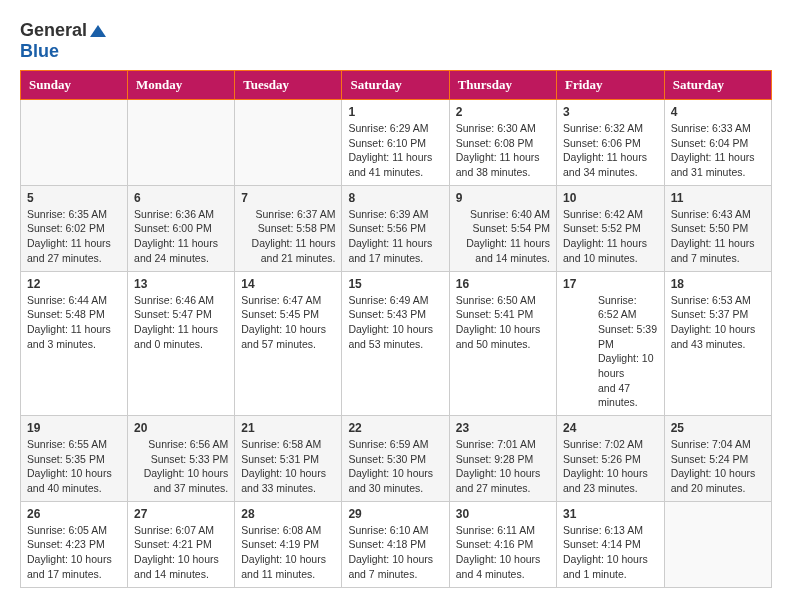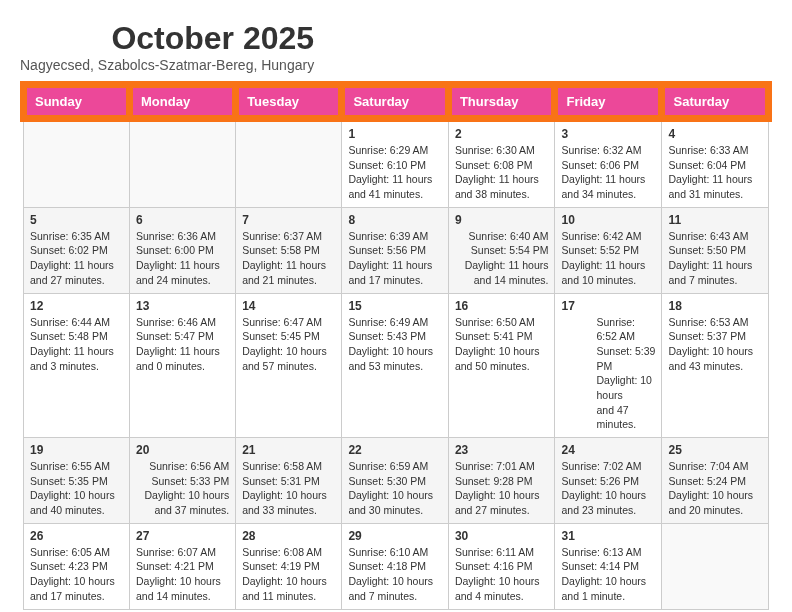--- a/index.html
+++ b/index.html
@@ -46,27 +46,28 @@
     .location {
       font-size: 14px;
       color: #555;
     }
     .calendar {
       width: 100%;
       border-collapse: collapse;
       margin-top: 8px;
     }
     .calendar th {
-      background-color: #ec4899;
+      background-color: #be185d;
       color: #fff;
       text-align: left;
       padding: 6px 8px;
       font-size: 13px;
       font-weight: bold;
-      border: 7px solid #f97316;
+      border: 1px solid #f97316;
+      font-family: Liberation Serif, serif;
     }
     .calendar td {
       vertical-align: top;
       border: 1px solid #ccc;
       padding: 5px 6px;
       width: 108px;
       min-height: 80px;
       font-size: 10.5px;
       color: #333;
       background: #fff;
@@ -85,23 +86,28 @@
       font-size: 10.5px;
     }
     .empty-cell {
       background: #f9f9f9 !important;
     }
   </style>
 </head>
 <body>
 
 <div class="header">
-  <div class="title-block">
-    <div class="month-title">October 2025</div>
-    <div class="location">Nagyecsed, Szabolcs-Szatmar-Bereg, Hungary</div>
+  <div class="logo">
+    <div class="logo-row">
+      <span class="logo-general">General</span>
+      <svg width="18" height="18" viewBox="0 0 18 18" style="margin-left:2px;margin-top:2px;">
+        <polygon points="9,2 17,14 1,14" fill="#1a5fa8"></polygon>
+      </svg>
+    </div>
+    <span class="logo-blue">Blue</span>
   </div>
 </div>
 
 <table class="calendar">
   <thead>
     <tr>
     <th>Sunday</th>
         <th>Monday</th>
         <th>Tuesday</th>
         <th>Saturday</th>
@@ -154,21 +160,21 @@
         </td>
         <td>
           <span class="day-num">6</span>
           <div class="day-info" style="white-space: pre-line;">Sunrise: 6:36 AM
 Sunset: 6:00 PM
 Daylight: 11 hours
 and 24 minutes.</div>
         </td>
         <td>
           <span class="day-num">7</span>
-          <div class="day-info" style="white-space: pre-line;">Sunrise: 6:37 AM
+          <div class="day-info" style="white-space: pre-line; text-align: right;">Sunrise: 6:37 AM
 Sunset: 5:58 PM
 Daylight: 11 hours
 and 21 minutes.</div>
         </td>
         <td>
           <span class="day-num">8</span>
           <div class="day-info" style="white-space: pre-line;">Sunrise: 6:39 AM
 Sunset: 5:56 PM
 Daylight: 11 hours
 and 17 minutes.</div>

